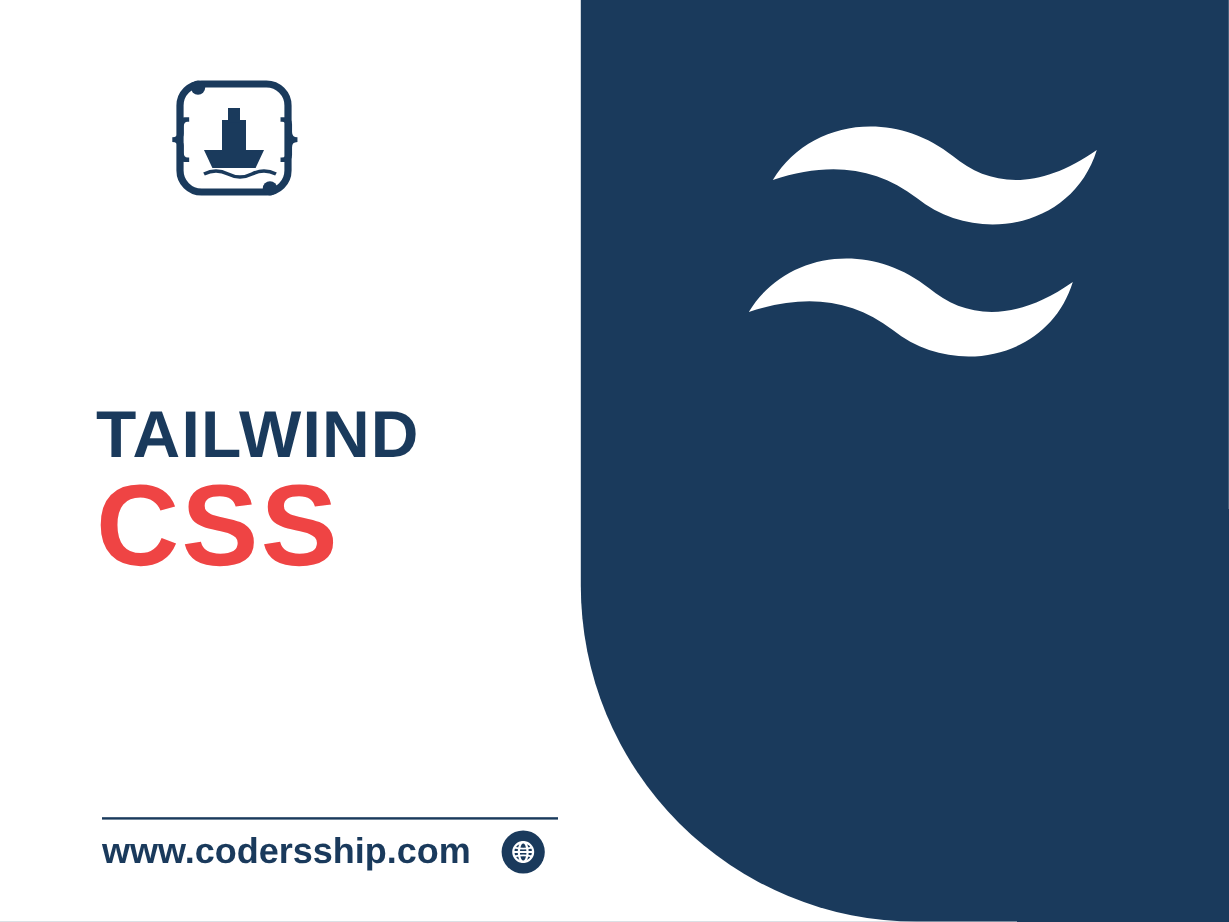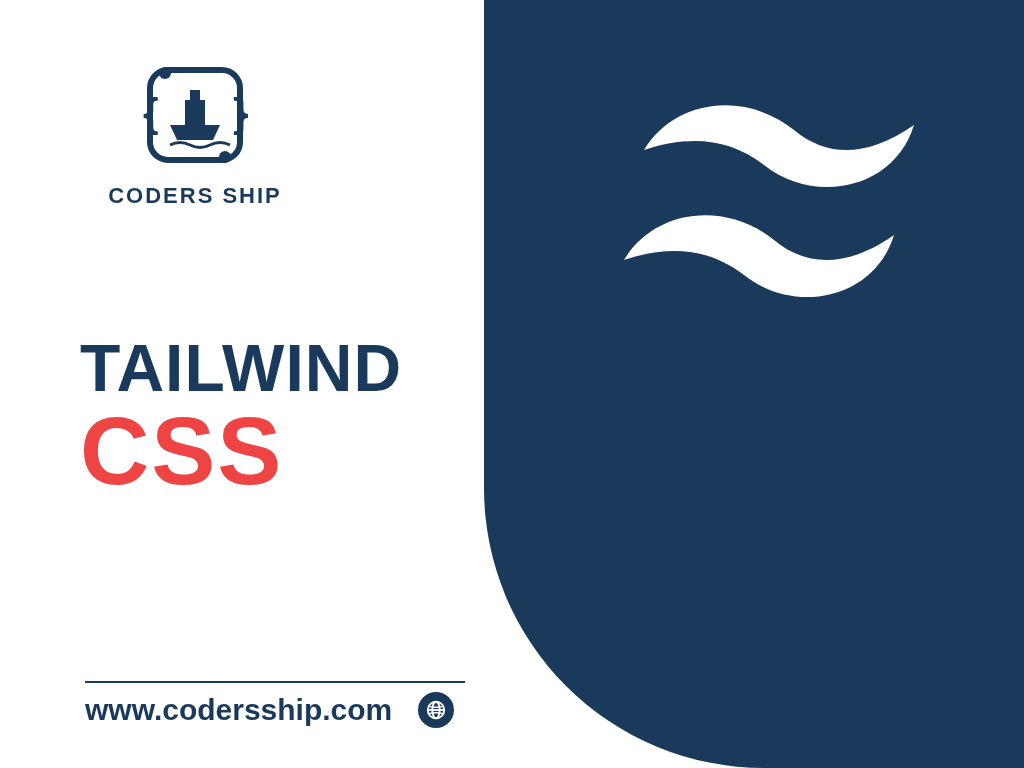--- a/index.html
+++ b/index.html
@@ -39,21 +39,21 @@
     font-weight: 800;
     font-size: 22px;
     letter-spacing: 2px;
     color: #1a3a5c;
   }
   .headline {
     position: absolute;
     left: 80px; top: 330px;
   }
   .headline .line1 {
-    font-size: 66px;
+    font-size: 55px;
     font-weight: 800;
     color: #1a3a5c;
     letter-spacing: 1px;
   }
   .headline .line2 {
     font-size: 96px;
     font-weight: 900;
     color: #ef4444;
     letter-spacing: 2px;
     margin-top: -10px;
@@ -125,21 +125,20 @@
         <text x="98" y="72" font-size="40" font-weight="900" fill="#1a3a5c">}</text>
 
         <path d="M35 70 L85 70 L78 85 L42 85 Z" fill="#1a3a5c"></path>
 
         <rect x="50" y="45" width="20" height="25" fill="#1a3a5c"></rect>
         <rect x="55" y="35" width="10" height="12" fill="#1a3a5c"></rect>
 
         <path d="M35 90 Q45 85 55 90 T75 90 T95 90" fill="none" stroke="#1a3a5c" stroke-width="3"></path>
       </svg>
     </div>
-    <div class="brand-name">CODERS SHIP</div>
   </div>
 
   <div class="headline">
     <div class="line1">TAILWIND</div>
     <div class="line2">CSS</div>
   </div>
 
   <div class="url-divider"></div>
 
   <div class="url-row">

